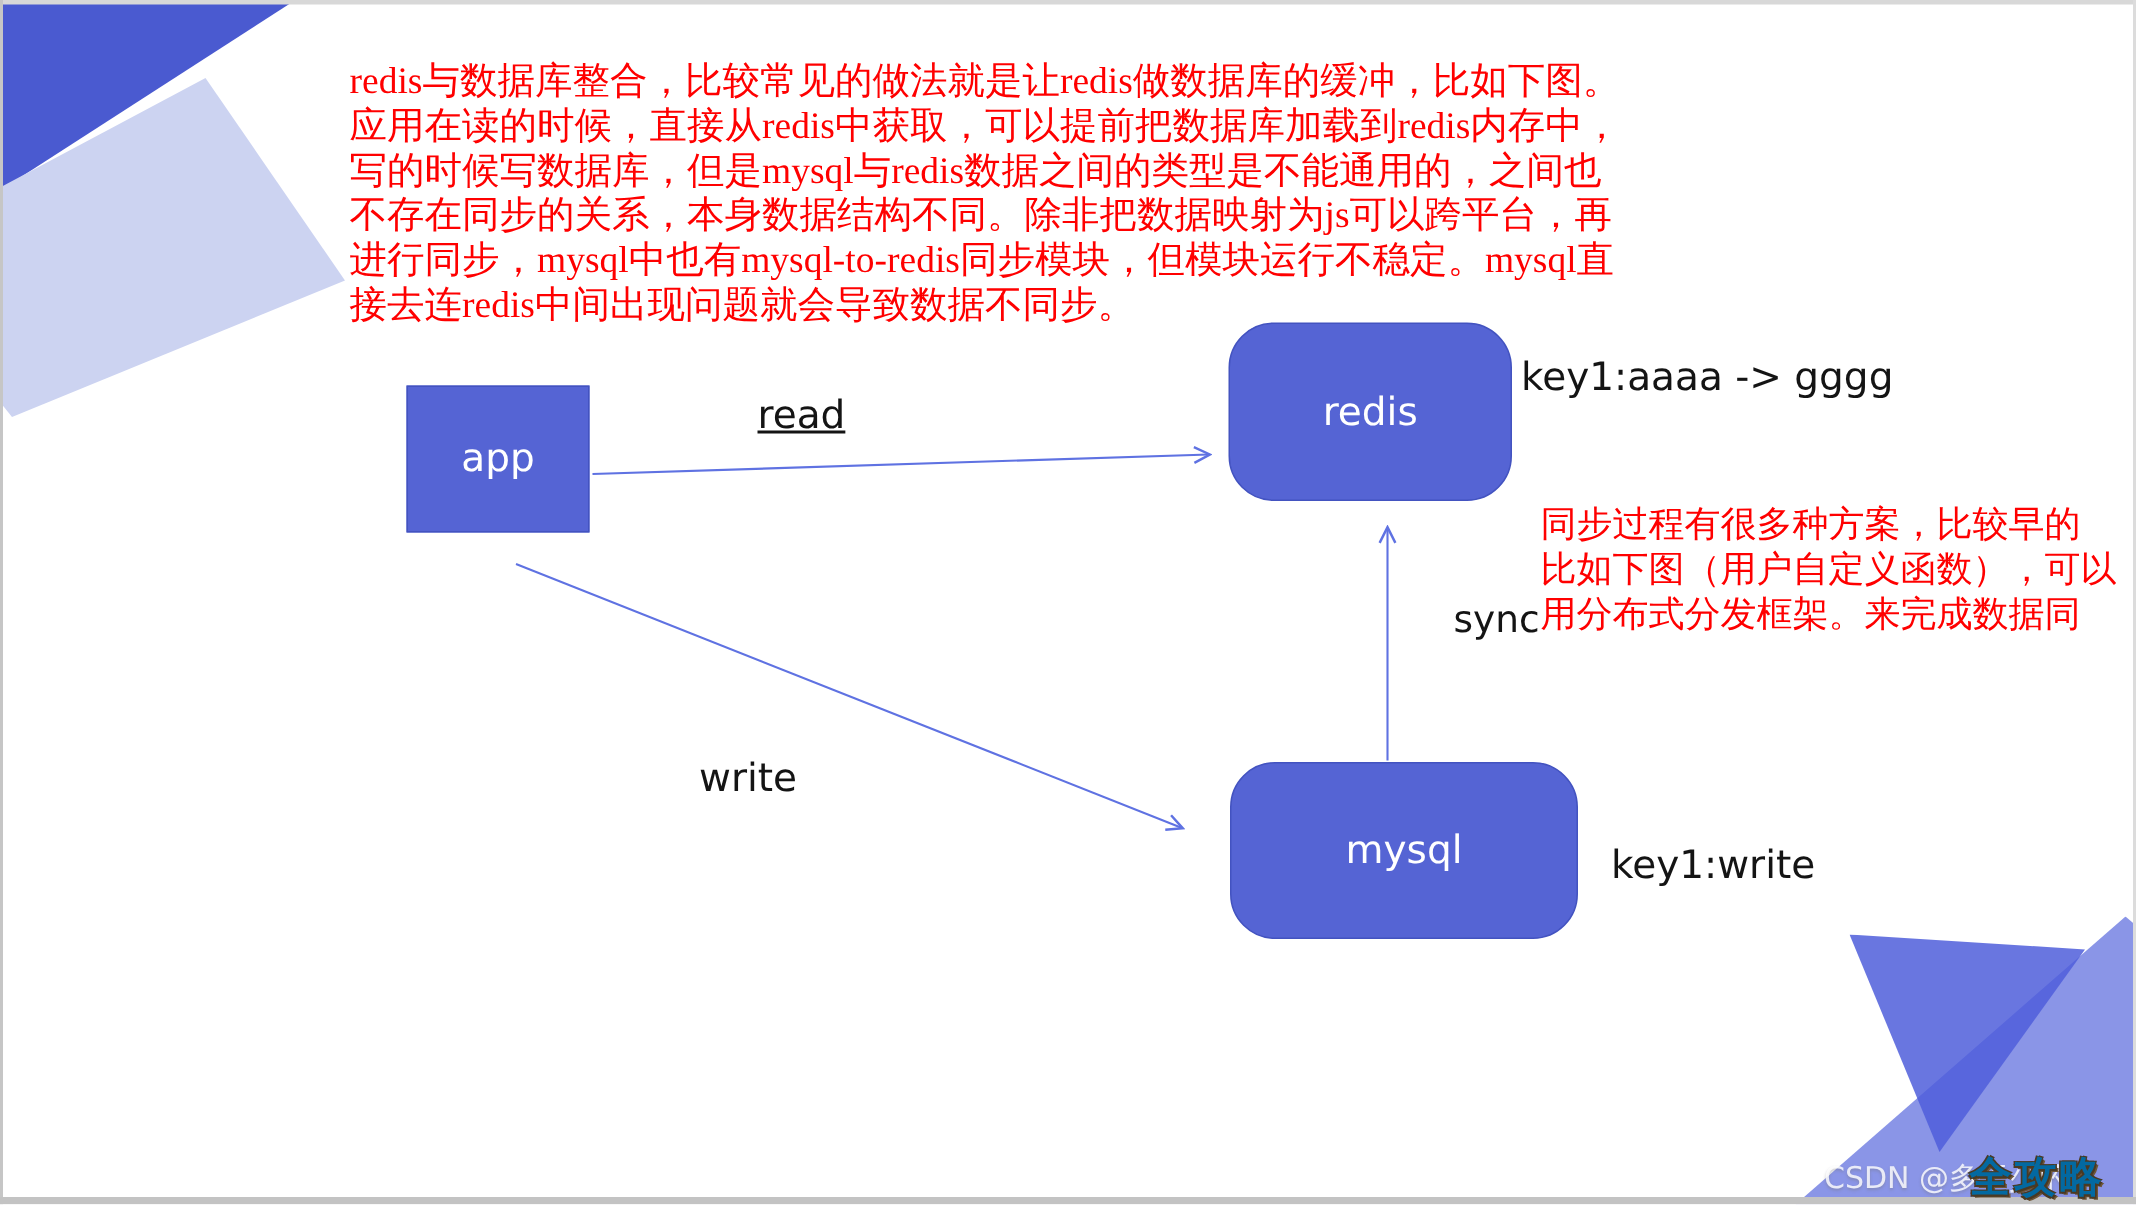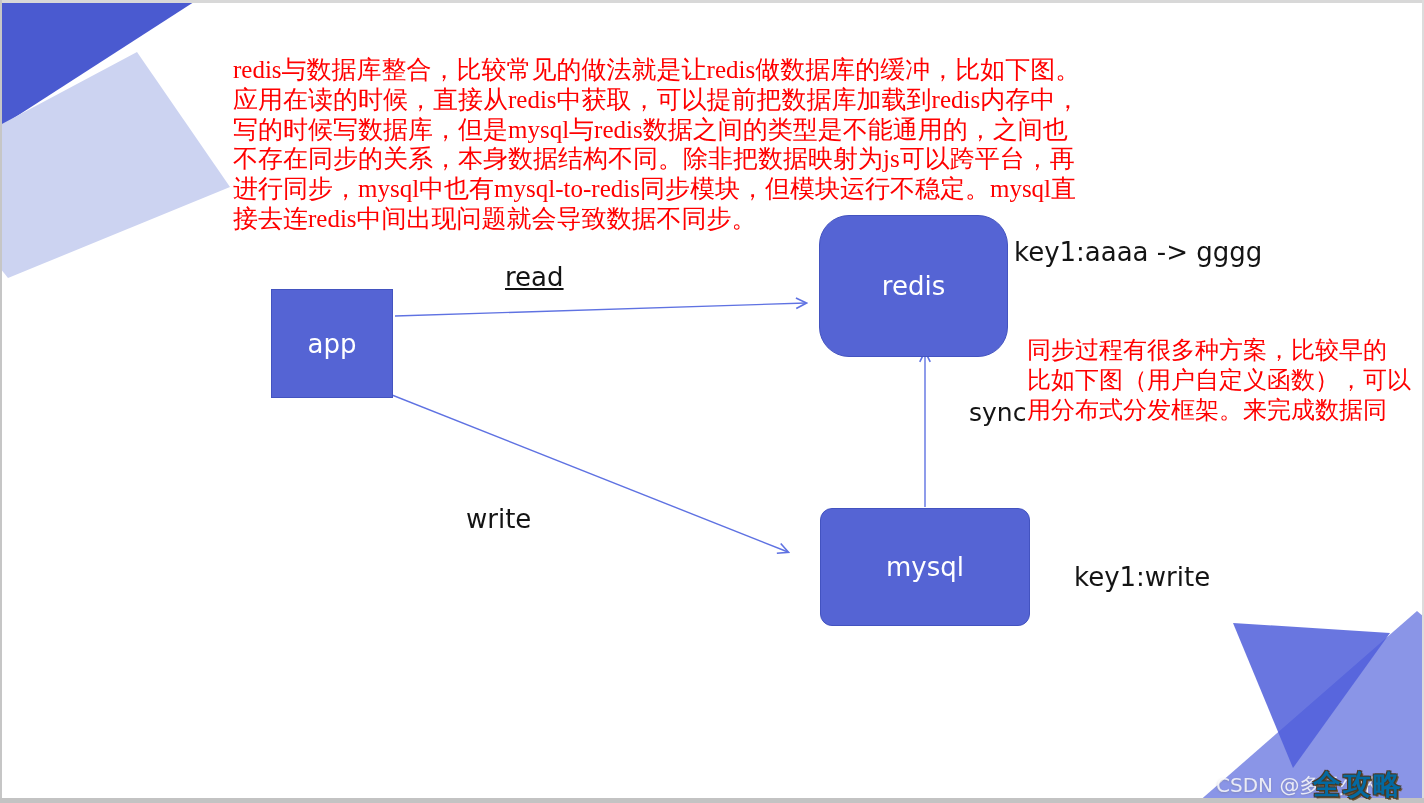--- a/index.html
+++ b/index.html
@@ -29,31 +29,31 @@
   .frame{position:absolute;background:#d0d0d0;z-index:5;}
   .frame-top{left:0;top:0;width:1424px;height:3px;background:#d8d8d8;}
   .frame-left{left:0;top:0;width:2px;height:803px;background:#c6c6c6;}
   .frame-right{right:0;top:0;width:2px;height:803px;background:#dcdcdc;}
   .frame-bottom{left:0;bottom:0;width:1424px;height:5px;background:#c3c3c3;}
   
   .red-note{
     position:absolute;color:#ff0000;z-index:2;
     font-family:"Liberation Serif","DejaVu Serif",serif;
   }
-  .intro-note{left:233px;top:55px;font-size:25px;line-height:29.8px;white-space:nowrap;}
+  .intro-note{left:233px;top:40px;font-size:25px;line-height:29.8px;white-space:nowrap;}
   .side-note{left:1027px;top:335px;font-size:24px;line-height:30px;white-space:nowrap;}
   
   .node{
     position:absolute;display:flex;align-items:center;justify-content:center;
     background:#5564d4;border:1px solid #4353c0;box-sizing:border-box;
     color:#ffffff;font-size:26px;z-index:2;
   }
-  .node-app{left:271px;top:257px;width:122px;height:109px;margin-top:32px;}
-  .node-redis{left:819px;top:215px;width:189px;height:142px;border-radius:30px;}
-  .node-mysql{left:820px;top:508px;width:210px;height:118px;border-radius:12px;}
+  .node-app{left:271px;top:257px;width:122px;height:98px;}
+  .node-redis{left:819px;top:215px;width:189px;height:119px;border-radius:30px;}
+  .node-mysql{left:820px;top:508px;width:232px;height:118px;border-radius:30px;}
   
   .edge-label{position:absolute;color:#141414;font-size:26px;z-index:2;white-space:nowrap;}
   .label-read{left:505px;top:262px;text-decoration:underline;}
   .label-write{left:466px;top:459px;margin-top:45px;}
   .label-sync{left:969px;top:398px;font-size:25px;}
   .kv{position:absolute;color:#141414;font-size:26px;z-index:2;white-space:nowrap;}
   .kv-redis{left:1014px;top:237px;}
   .kv-mysql{left:1074px;top:562px;}
   
   .arrows{position:absolute;left:0;top:0;z-index:2;}

